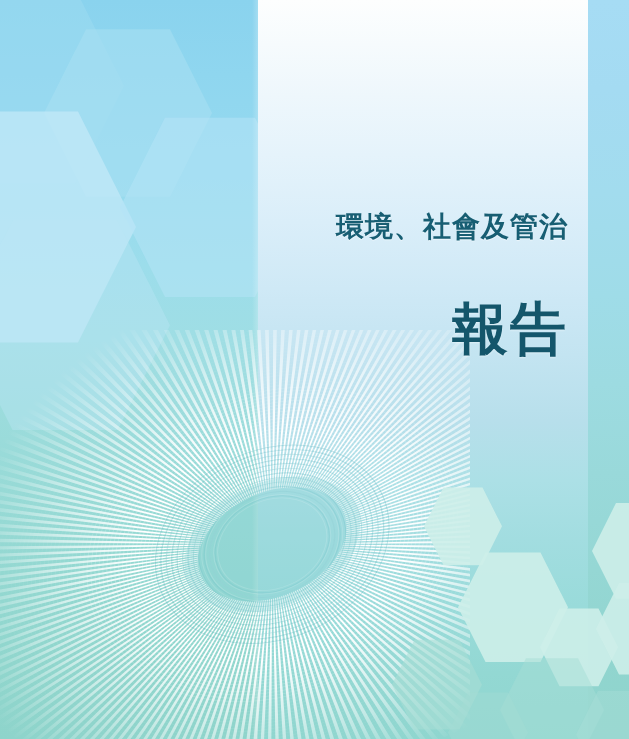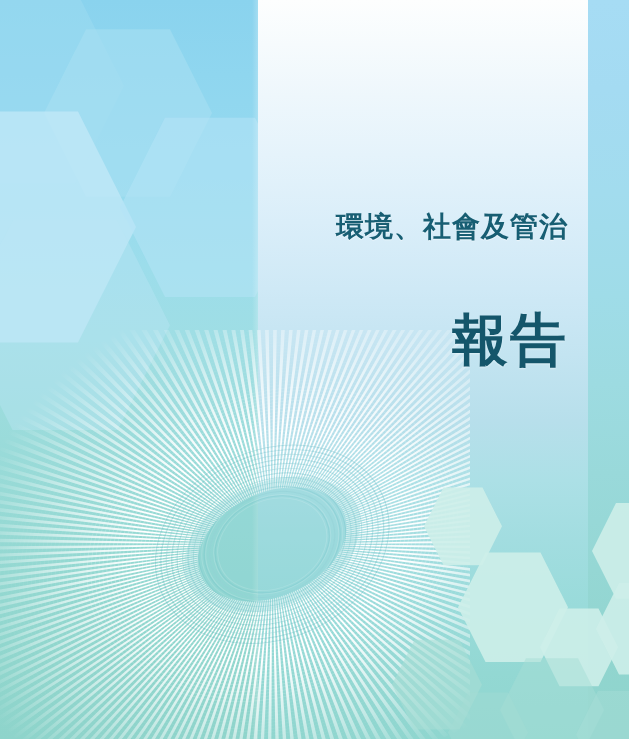--- a/index.html
+++ b/index.html
@@ -131,21 +131,21 @@
     font-size: 28px;
     font-weight: bold;
     letter-spacing: 1px;
     color: #175e73;
     white-space: nowrap;
     text-shadow: 0 1px 1px rgba(255,255,255,0.55);
   }
   #report-title {
     position: absolute;
     right: 61px;
-    top: 303px;
+    top: 292px;
     font-size: 56px;
     font-weight: bold;
     letter-spacing: 2px;
     color: #14566b;
     white-space: nowrap;
     text-shadow: 0 1px 2px rgba(255,255,255,0.45);
   }
 </style>
 </head>
 <body>

